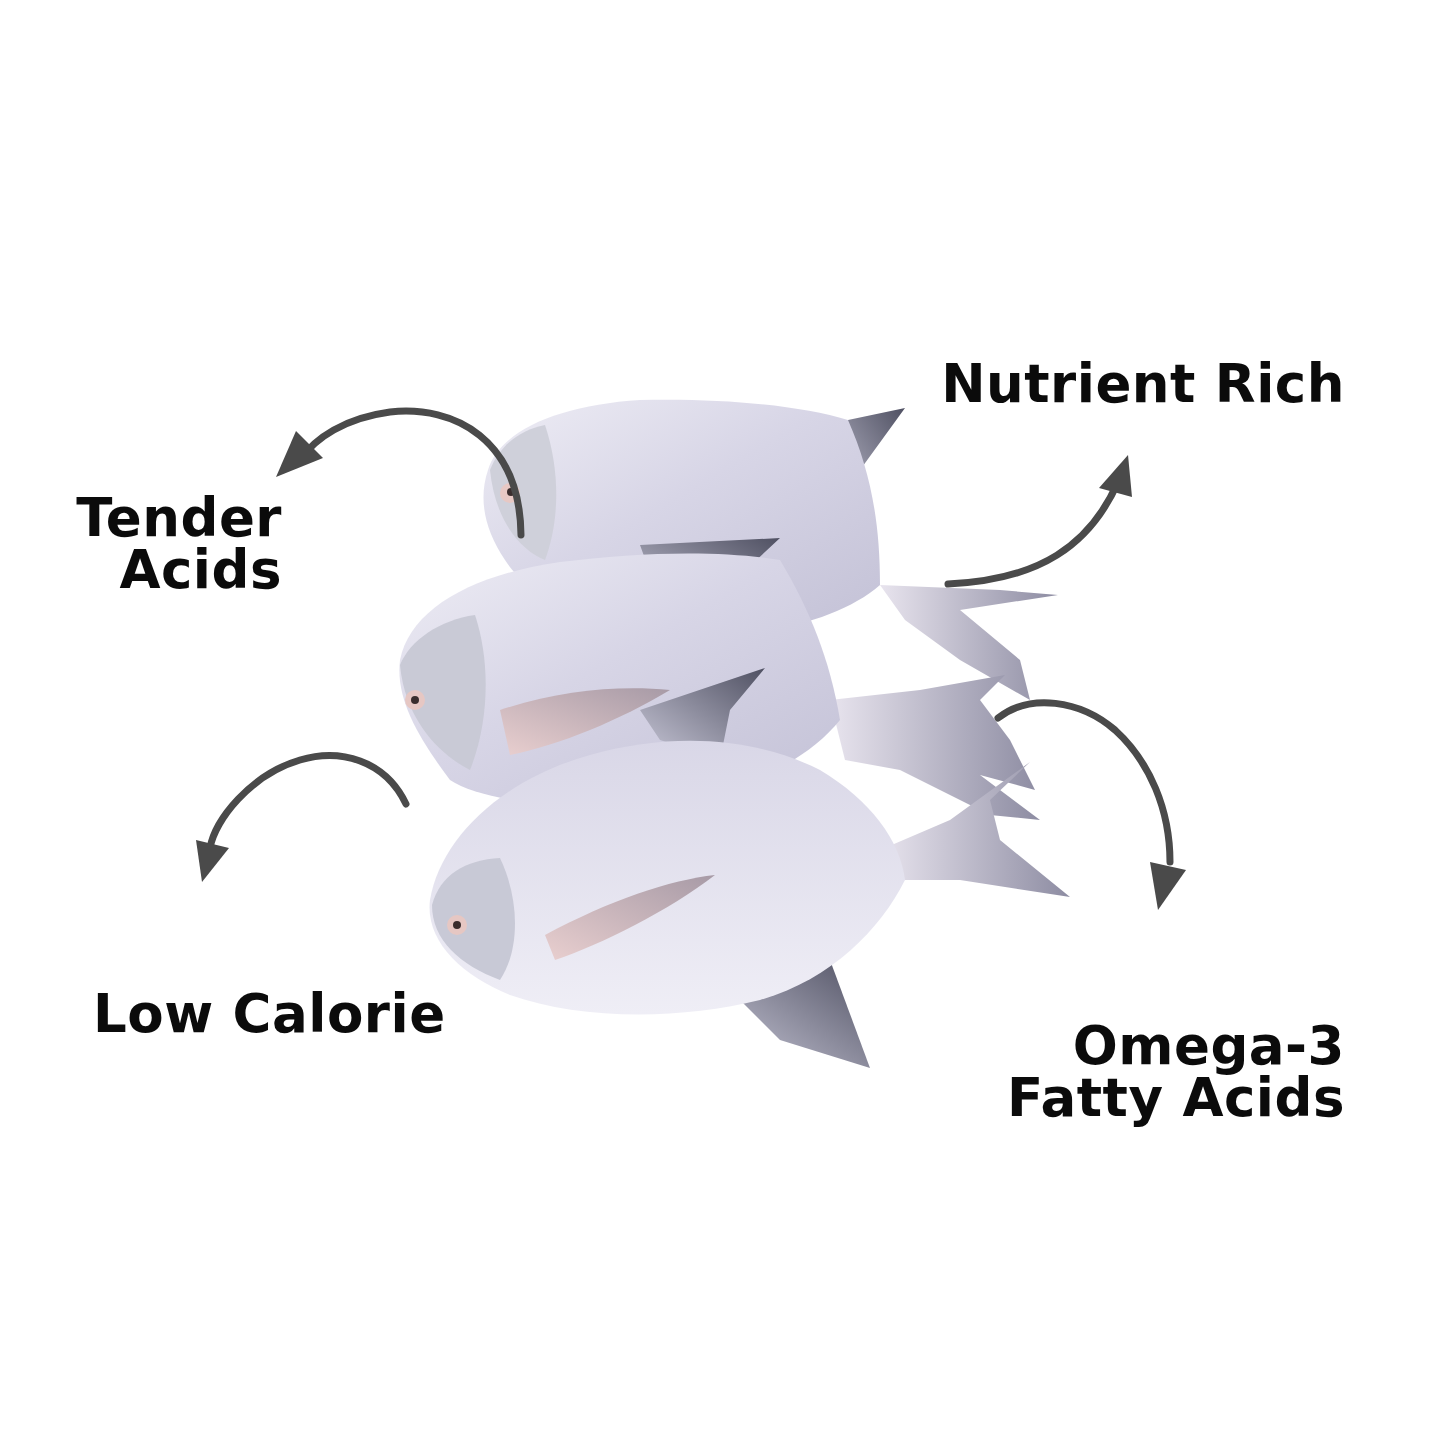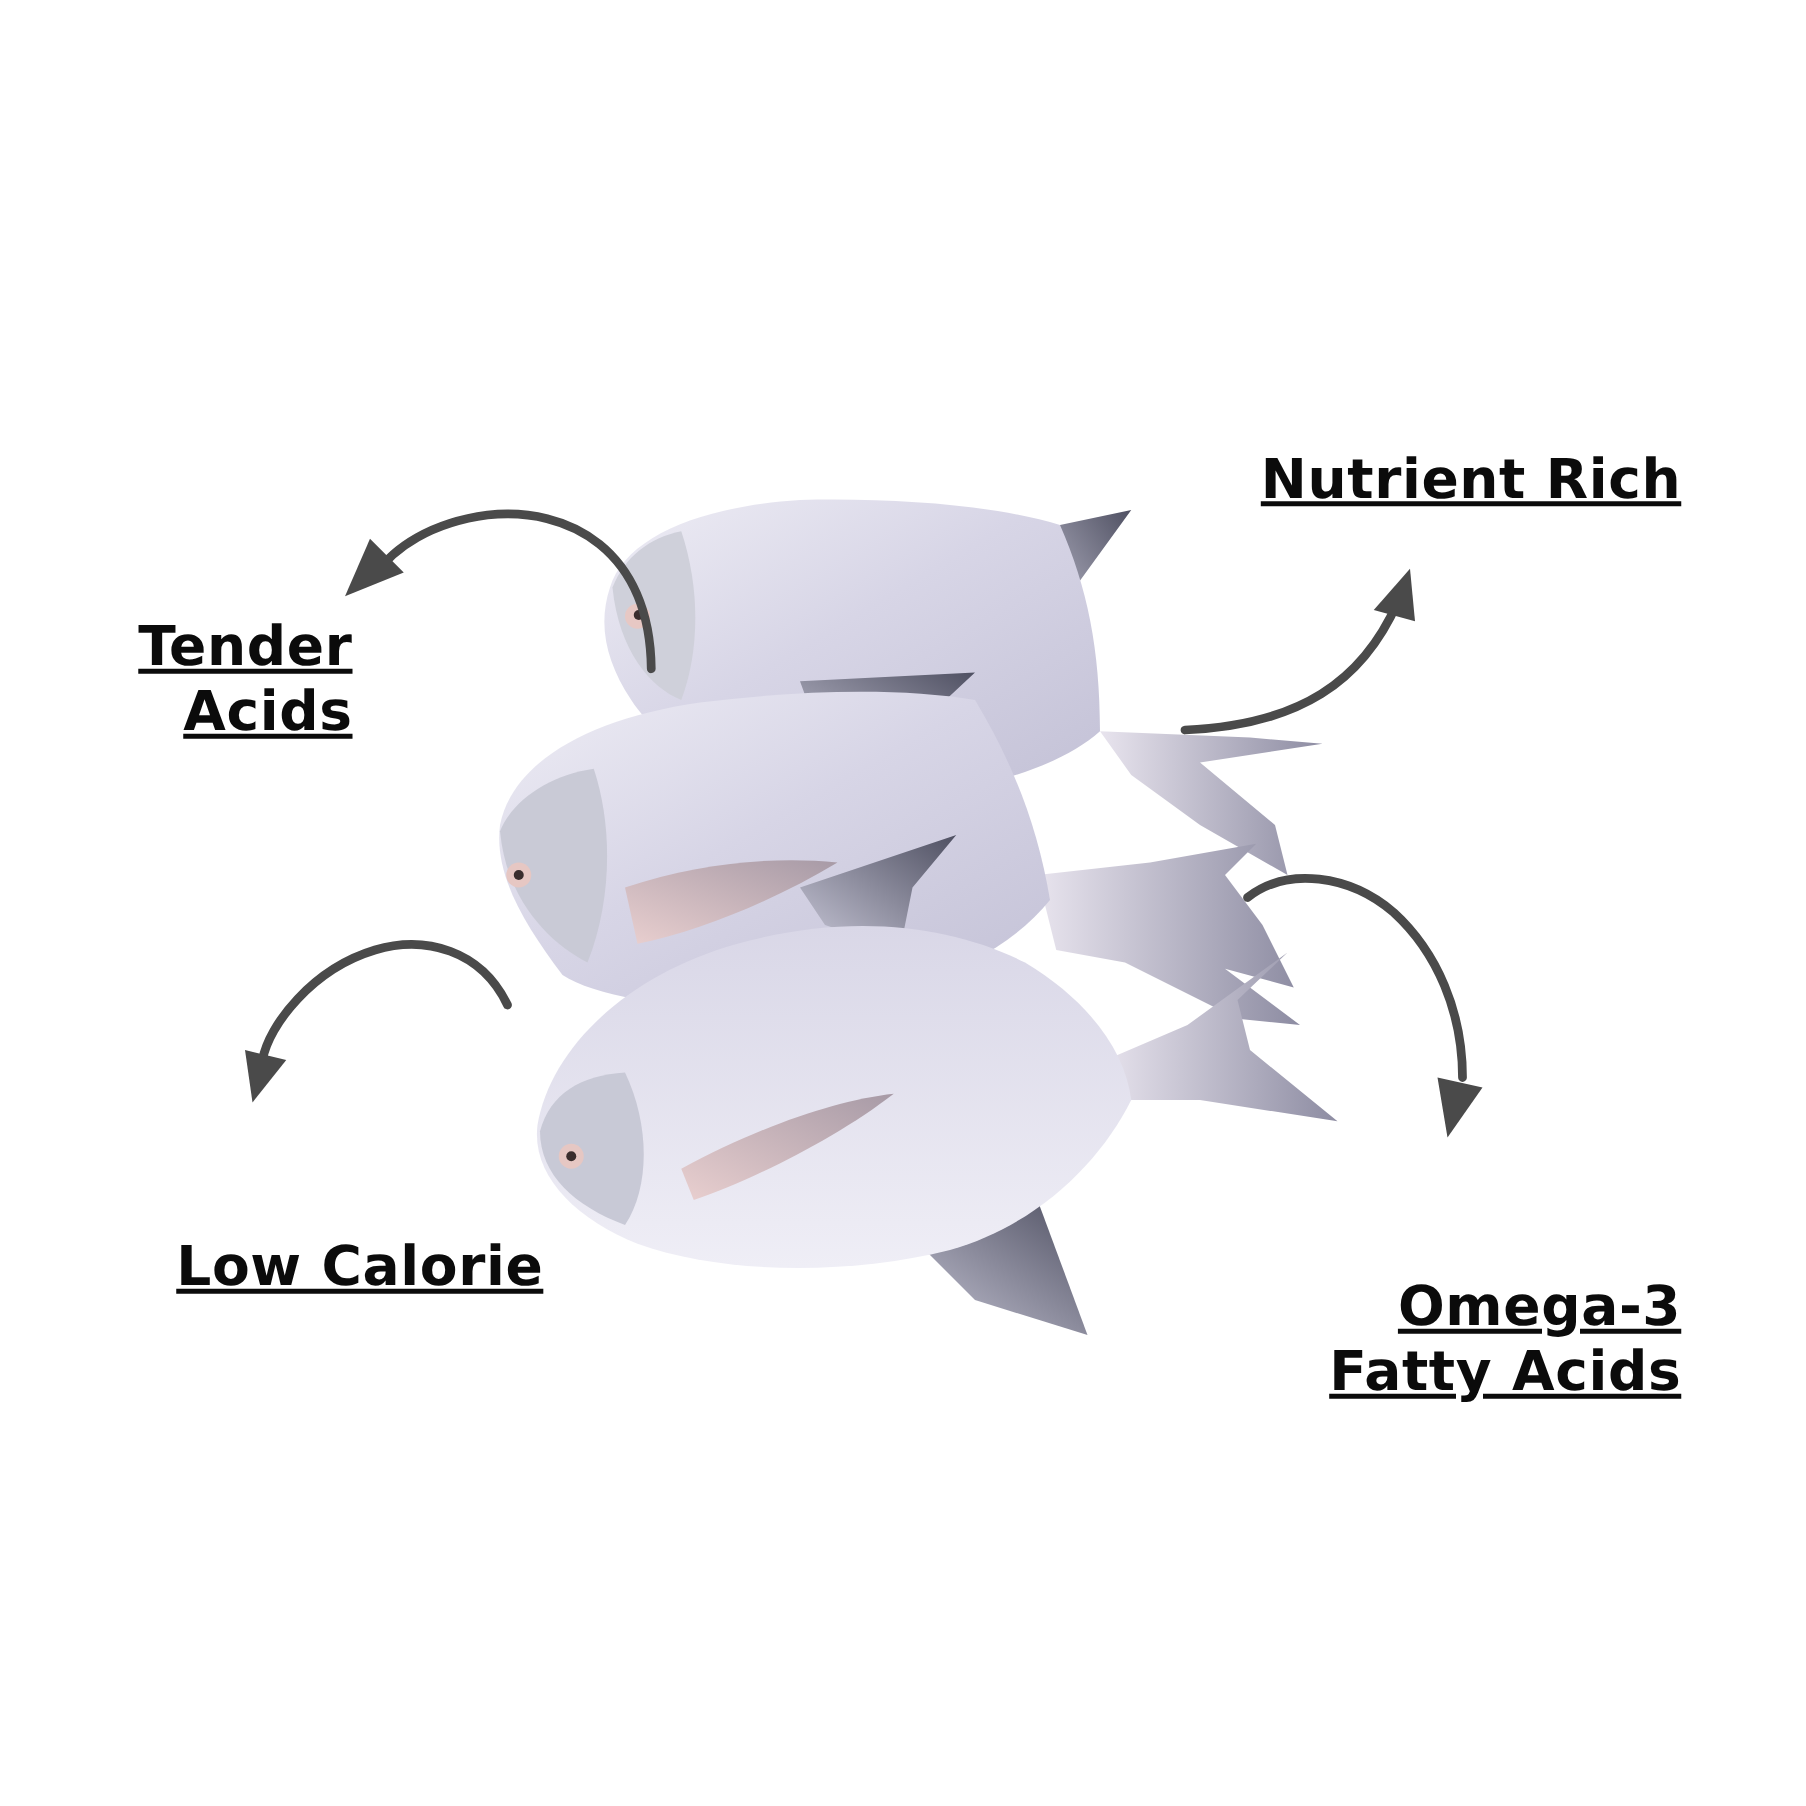--- a/index.html
+++ b/index.html
@@ -2,32 +2,31 @@
 <html><head>
   <meta charset="utf-8">
   <style>
     html, body { margin: 0; padding: 0; background: #ffffff; }
     body { width: 1445px; height: 1445px; position: relative; overflow: hidden; }
     .canvas { position: absolute; left: 0; top: 0; width: 1445px; height: 1445px; }
     .label {
       position: absolute;
       font-family: "DejaVu Sans", sans-serif;
       font-weight: bold;
-      font-size: 44px;
+      font-size: 53px;
       line-height: 52px;
       color: #0b0b0b;
       letter-spacing: 0.5px;
       white-space: nowrap;
-      text-decoration: underline;
     }
     .label span { display: block; }
     .label.right { text-align: right; }
     #lbl-tender { right: calc(1445px - 282px); top: 492px; margin-left: 48px; }
     #lbl-nutrient { right: calc(1445px - 1345px); top: 358px; }
-    #lbl-lowcal { left: 93px; top: 988px; margin-left: 48px; }
+    #lbl-lowcal { left: 93px; top: 988px; }
     #lbl-omega { right: calc(1445px - 1345px); top: 984px; margin-top: 36px; }
   </style>
 </head>
 <body>
 
 <svg class="canvas" viewBox="0 0 1445 1445" xmlns="http://www.w3.org/2000/svg">
   <defs>
     <linearGradient id="bodyGrad" x1="0" y1="0" x2="1" y2="1">
       <stop offset="0" stop-color="#eeedf5"></stop>
       <stop offset="0.45" stop-color="#d7d5e6"></stop>

